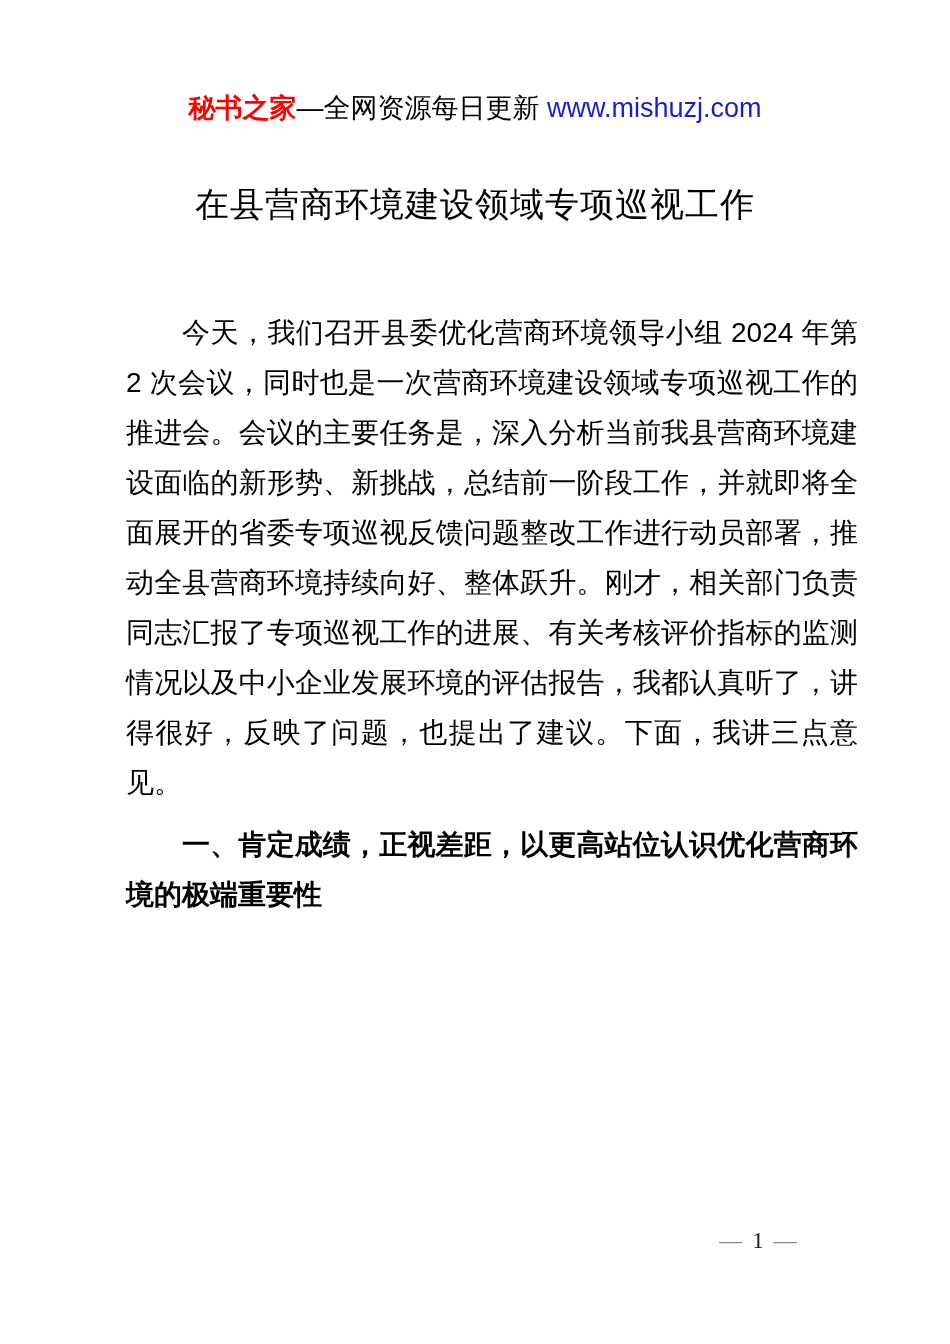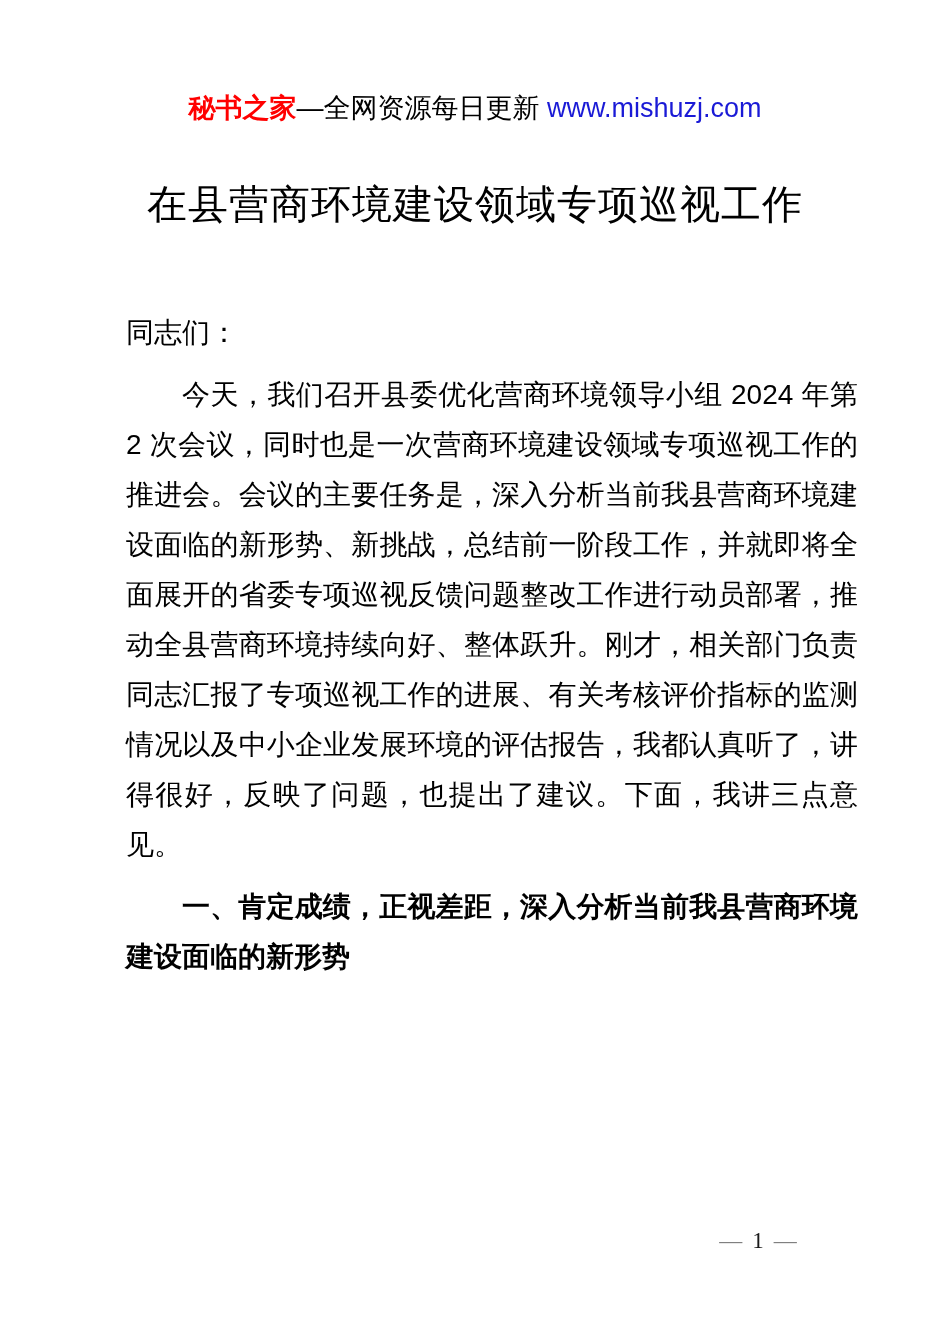--- a/index.html
+++ b/index.html
@@ -29,21 +29,21 @@
     color: #000000;
   }
   .site-url {
     color: #1a1ad6;
     cursor: pointer;
   }
   
   .doc-title {
     margin: 48px 126px 0 126px;
     text-align: center;
-    font-size: 40px;
+    font-size: 34px;
     font-weight: 400;
     line-height: 64px;
     letter-spacing: 1px;
   }
   .title-line { display: block; }
   
   .doc-body {
     margin: 72px 92px 0 126px;
     width: 732px;
     font-size: 28px;
@@ -75,22 +75,21 @@
 
   <div class="doc-header">
     <span class="site-name">秘书之家</span><span class="tagline">—全网资源每日更新 </span><span class="site-url">www.mishuzj.com</span>
   </div>
 
   <h1 class="doc-title">
     <span class="title-line">在县营商环境建设领域专项巡视工作</span>
   </h1>
 
   <div class="doc-body">
-    <p class="salutation">同志们：</p>
     <p class="para">今天，我们召开县委优化营商环境领导小组 2024 年第 2 次会议，同时也是一次营商环境建设领域专项巡视工作的推进会。会议的主要任务是，深入分析当前我县营商环境建设面临的新形势、新挑战，总结前一阶段工作，并就即将全面展开的省委专项巡视反馈问题整改工作进行动员部署，推动全县营商环境持续向好、整体跃升。刚才，相关部门负责同志汇报了专项巡视工作的进展、有关考核评价指标的监测情况以及中小企业发展环境的评估报告，我都认真听了，讲得很好，反映了问题，也提出了建议。下面，我讲三点意见。</p>
-    <p class="para heading">一、肯定成绩，正视差距，深入分析当前我县营商环境建设面临的新形势</p>
+    <p class="para heading">一、肯定成绩，正视差距，以更高站位认识优化营商环境的极端重要性</p>
   </div>
 
   <div class="doc-footer">
     <span class="dash">—</span><span class="page-num">1</span><span class="dash">—</span>
   </div>
 
 </div>
 
 </body></html>

